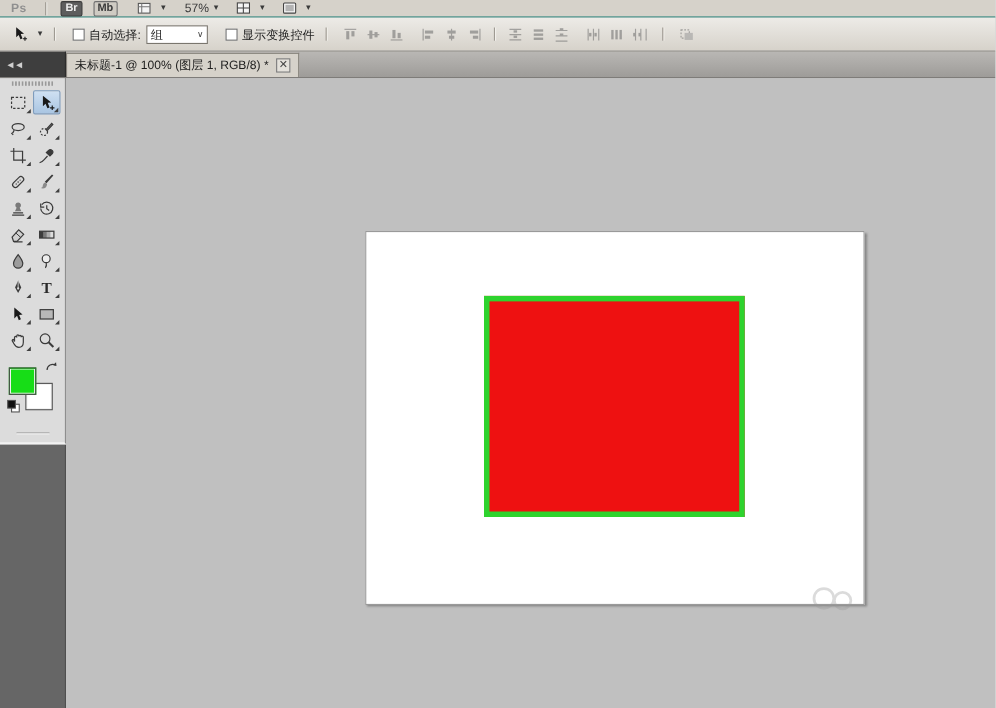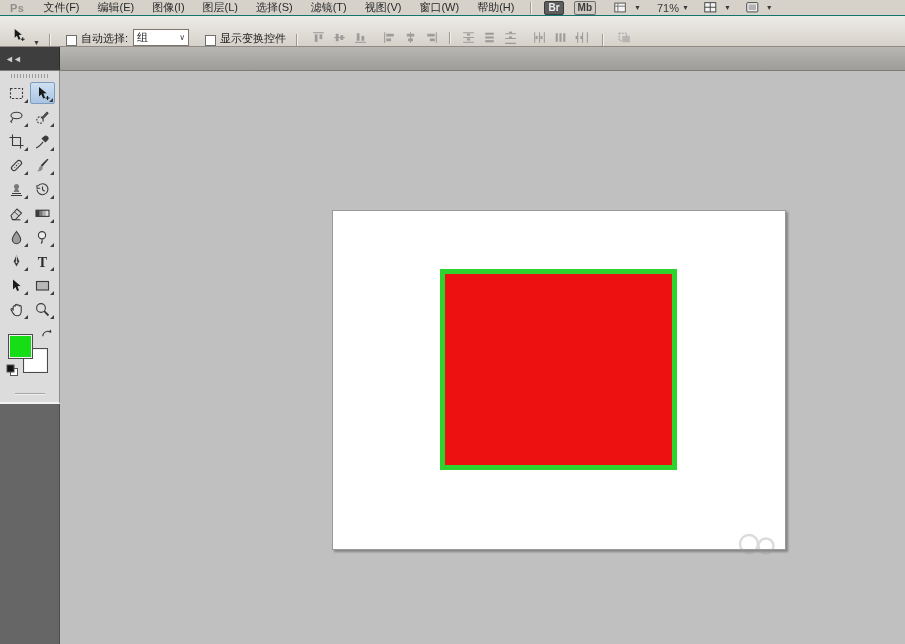--- a/index.html
+++ b/index.html
@@ -15,21 +15,21 @@
   .vsep { width:2px; height:12px; border-left:1px solid #9e9a92; border-right:1px solid #f2f0ec; margin:0 7px; }
   .appbtn { font-size:10px; font-weight:bold; padding:1px 3px; border-radius:2px; margin:0 5px; line-height:10px; }
   .appbtn.dark { background:#5d5d5d; color:#efefef; border:1px solid #3c3c3c; }
   .appbtn.light { background:#cfcbc3; color:#3a3a3a; border:1px solid #6f6f6f; }
   .appicon { display:inline-flex; align-items:center; margin:0 3px 0 12px; }
   .caret { font-size:7px; color:#3a3a3a; margin:0 2px 0 3px; }
   .zoomlevel { color:#3a3a3a; margin-left:14px; }
 
   
   .optionsbar { height:31px; background:linear-gradient(#edebe7,#d6d2ca); border-bottom:1px solid #8f8b84;
-    display:flex; align-items:flex-end; padding:0 6px; flex:0 0 auto; }
+    display:flex; align-items:center; padding:0 6px; flex:0 0 auto; }
   .opt-toolicon { width:24px; height:22px; display:flex; align-items:center; justify-content:center; }
   .checkbox { width:11px; height:11px; background:#fff; border:1px solid #6f6f6f; margin:0 4px 0 8px; flex:0 0 auto; }
   .optlabel { color:#1d1d1d; white-space:nowrap; }
   .dropdown { width:56px; height:17px; background:#fff; border:1px solid #7a766e; margin-left:5px;
     display:flex; align-items:center; justify-content:space-between; padding:0 3px; }
   .dropdown .dd-caret { font-size:8px; color:#444; }
   .alignicons { display:flex; align-items:center; }
   .aicon { width:17px; height:17px; margin:0 2px; display:flex; align-items:center; justify-content:center; opacity:.55; }
   .gap { width:8px; }
 
@@ -71,42 +71,31 @@
   .shape { position:absolute; left:107px; top:58px; width:237px; height:201px; }
   .watermark { position:absolute; right:6px; bottom:-8px; width:44px; height:26px; opacity:.35; }
 </style>
 </head>
 <body>
 
 <div class="app">
 
   <div class="menubar">
     <span class="pslogo">Ps</span>
-    <span id="menu-items" style="display:flex;">
-        <span class="menuitem">文件(F)</span>
-        <span class="menuitem">编辑(E)</span>
-        <span class="menuitem">图像(I)</span>
-        <span class="menuitem">图层(L)</span>
-        <span class="menuitem">选择(S)</span>
-        <span class="menuitem">滤镜(T)</span>
-        <span class="menuitem">视图(V)</span>
-        <span class="menuitem">窗口(W)</span>
-        <span class="menuitem">帮助(H)</span>
-      </span>
     <span class="vsep"></span>
     <span class="appbtn dark">Br</span>
     <span class="appbtn light">Mb</span>
     <span class="appicon" id="icon-extras">
         <svg width="15" height="15" viewBox="0 0 17 17" fill="none" stroke="#3b3b3b" stroke-width="1.1">
           <rect x="2" y="3.5" width="12" height="10" fill="#f4f4f4" stroke="#555"></rect>
           <path d="M5.5 3.5 v10 M2 7 h12" stroke="#777"></path>
         </svg>
       </span>
       <span class="caret">▼</span>
-    <span class="zoomlevel">71%</span>
+    <span class="zoomlevel">57%</span>
       <span class="caret">▼</span>
     <span class="appicon" id="icon-arrange">
         <svg width="15" height="15" viewBox="0 0 17 17" fill="none" stroke="#3b3b3b" stroke-width="1.1">
           <rect x="2" y="3" width="12.5" height="10.5" fill="#f4f4f4" stroke="#444"></rect>
           <path d="M8.2 3 v10.5 M2 8.2 h12.5" stroke="#444"></path>
         </svg>
       </span>
       <span class="caret">▼</span>
     <span class="appicon" id="icon-screen">
         <svg width="15" height="15" viewBox="0 0 17 17" fill="none" stroke="#3b3b3b" stroke-width="1.1">
@@ -228,20 +217,24 @@
     <span class="aicon" id="auto-align-icon">
         <svg width="15" height="15" viewBox="0 0 14 14" fill="#6b6b6b" stroke="#6b6b6b" stroke-width="1">
           <rect x="2" y="3" width="7" height="7" fill="none" stroke-dasharray="1.5 1.2"></rect>
           <rect x="5" y="5.5" width="7" height="6" fill="#9a9a9a" stroke="none"></rect>
         </svg>
       </span>
   </div>
 
   <div class="tabrow">
     <div class="dockhdr">◄◄</div>
+    <div class="doctab">
+      <span class="title">未标题-1 @ 100% (图层 1, RGB/8) *</span>
+      <span class="closebox">✕</span>
+    </div>
     <div class="tabfill"></div>
   </div>
 
   <div class="main">
     <div class="leftdock">
       <div class="toolpanel">
         <div class="grip"></div>
         <div class="toolgrid" id="tool-grid">
             <div class="tool">
               <svg width="17" height="17" viewBox="0 0 17 17" fill="none" stroke="#3b3b3b" stroke-width="1.1">

